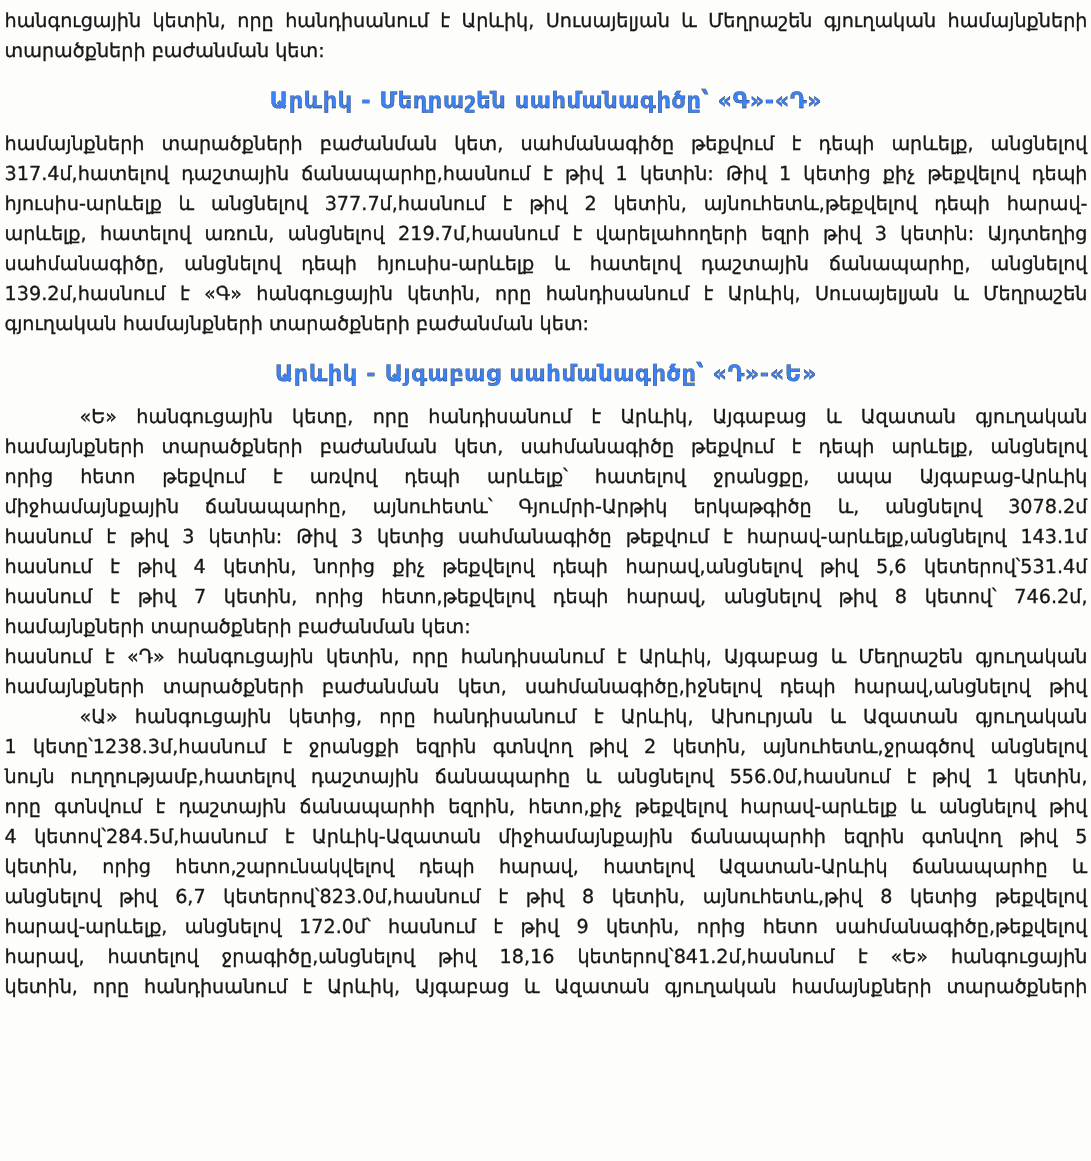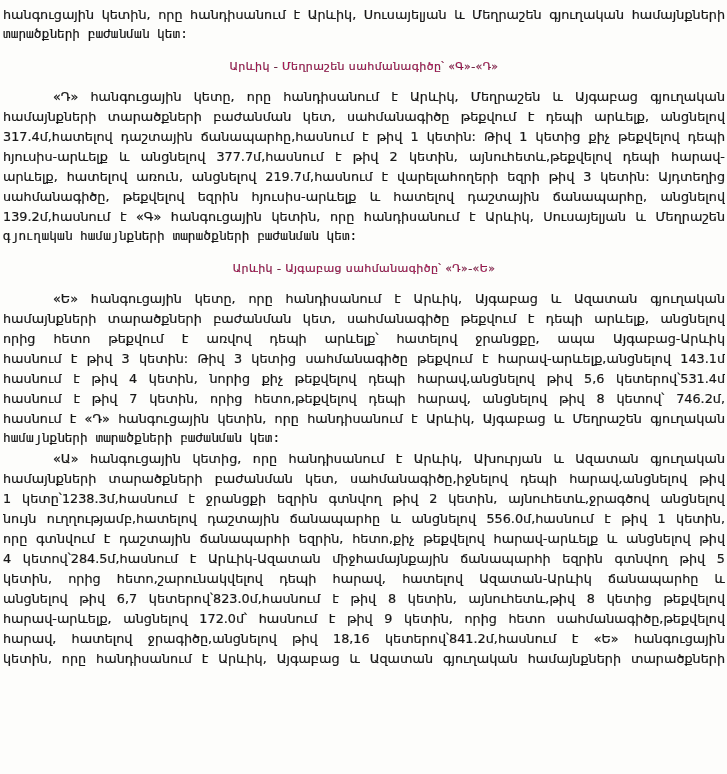--- a/index.html
+++ b/index.html
@@ -24,71 +24,70 @@
   .ln {
     line-height: 20px;
     height: 20px;
     overflow: hidden;
     text-align: justify;
     text-align-last: justify;
   }
   .ln.end {
     text-align: right;
     text-align-last: left;
-    font-family: Liberation Mono, monospace;
   }
   .ln.ind { text-indent: 50px; }
   .heading {
     margin: 12px 0 10px 0;
     line-height: 20px;
     text-align: center;
     text-align-last: center;
-    font-weight: normal;
-    font-size: 11px;
+    font-weight: bold;
+    font-size: 15px;
     letter-spacing: 0.4px;
-    color: #be185d;
+    color: #3b82f6;
   }
 </style>
 </head>
 <body>
 
 <div class="page">
 
   <div class="para">
     <div class="ln">հանգուցային կետին, որը հանդիսանում է Արևիկ, Սուսայելյան և Մեղրաշեն գյուղական համայնքների</div>
     <div class="ln end">տարածքների բաժանման կետ:</div>
   </div>
 
   <div class="heading">Արևիկ - Մեղրաշեն սահմանագիծը՝ «Գ»-«Դ»</div>
   <div class="para">
-    <div class="ln ind">«Դ» հանգուցային կետը, որը հանդիսանում է Արևիկ, Մեղրաշեն և Այգաբաց գյուղական</div>
     <div class="ln">համայնքների տարածքների բաժանման կետ, սահմանագիծը թեքվում է դեպի արևելք, անցնելով</div>
     <div class="ln">317.4մ,հատելով դաշտային ճանապարհը,հասնում է թիվ 1 կետին: Թիվ 1 կետից քիչ թեքվելով դեպի</div>
     <div class="ln">հյուսիս-արևելք և անցնելով 377.7մ,հասնում է թիվ 2 կետին, այնուհետև,թեքվելով դեպի հարավ-</div>
     <div class="ln">արևելք, հատելով առուն, անցնելով 219.7մ,հասնում է վարելահողերի եզրի թիվ 3 կետին: Այդտեղից</div>
-    <div class="ln">սահմանագիծը, թեքվելով եզրին հյուսիս-արևելք և հատելով դաշտային ճանապարհը, անցնելով</div>
+    <div class="ln">սահմանագիծը, անցնելով դեպի հյուսիս-արևելք և հատելով դաշտային ճանապարհը, անցնելով</div>
     <div class="ln">139.2մ,հասնում է «Գ» հանգուցային կետին, որը հանդիսանում է Արևիկ, Սուսայելյան և Մեղրաշեն</div>
     <div class="ln end">գյուղական համայնքների տարածքների բաժանման կետ:</div>
   </div>
 
   <div class="heading">Արևիկ - Այգաբաց սահմանագիծը՝ «Դ»-«Ե»</div>
   <div class="para">
     <div class="ln ind">«Ե» հանգուցային կետը, որը հանդիսանում է Արևիկ, Այգաբաց և Ազատան գյուղական</div>
     <div class="ln">համայնքների տարածքների բաժանման կետ, սահմանագիծը թեքվում է դեպի արևելք, անցնելով</div>
     <div class="ln">որից հետո թեքվում է առվով դեպի արևելք՝ հատելով ջրանցքը, ապա Այգաբաց-Արևիկ</div>
+    <div class="ln">միջհամայնքային ճանապարհը, այնուհետև՝ Գյումրի-Արթիկ երկաթգիծը և, անցնելով 3078.2մ</div>
     <div class="ln">հասնում է թիվ 3 կետին: Թիվ 3 կետից սահմանագիծը թեքվում է հարավ-արևելք,անցնելով 143.1մ</div>
     <div class="ln">հասնում է թիվ 4 կետին, նորից քիչ թեքվելով դեպի հարավ,անցնելով թիվ 5,6 կետերով՝531.4մ</div>
     <div class="ln">հասնում է թիվ 7 կետին, որից հետո,թեքվելով դեպի հարավ, անցնելով թիվ 8 կետով՝ 746.2մ,</div>
+    <div class="ln end">համայնքների տարածքների բաժանման կետ:</div>
     <div class="ln">հասնում է «Դ» հանգուցային կետին, որը հանդիսանում է Արևիկ, Այգաբաց և Մեղրաշեն գյուղական</div>
-    <div class="ln end">համայնքների տարածքների բաժանման կետ:</div>
   </div>
 
   <div class="para">
+    <div class="ln">համայնքների տարածքների բաժանման կետ, սահմանագիծը,իջնելով դեպի հարավ,անցնելով թիվ</div>
     <div class="ln ind">«Ա» հանգուցային կետից, որը հանդիսանում է Արևիկ, Ախուրյան և Ազատան գյուղական</div>
-    <div class="ln">համայնքների տարածքների բաժանման կետ, սահմանագիծը,իջնելով դեպի հարավ,անցնելով թիվ</div>
     <div class="ln">1 կետը՝1238.3մ,հասնում է ջրանցքի եզրին գտնվող թիվ 2 կետին, այնուհետև,ջրագծով անցնելով</div>
     <div class="ln">նույն ուղղությամբ,հատելով դաշտային ճանապարհը և անցնելով 556.0մ,հասնում է թիվ 1 կետին,</div>
     <div class="ln">որը գտնվում է դաշտային ճանապարհի եզրին, հետո,քիչ թեքվելով հարավ-արևելք և անցնելով թիվ</div>
     <div class="ln">4 կետով՝284.5մ,հասնում է Արևիկ-Ազատան միջհամայնքային ճանապարհի եզրին գտնվող թիվ 5</div>
     <div class="ln">կետին, որից հետո,շարունակվելով դեպի հարավ, հատելով Ազատան-Արևիկ ճանապարհը և</div>
     <div class="ln">անցնելով թիվ 6,7 կետերով՝823.0մ,հասնում է թիվ 8 կետին, այնուհետև,թիվ 8 կետից թեքվելով</div>
     <div class="ln">հարավ-արևելք, անցնելով 172.0մ՝ հասնում է թիվ 9 կետին, որից հետո սահմանագիծը,թեքվելով</div>
     <div class="ln">հարավ, հատելով ջրագիծը,անցնելով թիվ 18,16 կետերով՝841.2մ,հասնում է «Ե» հանգուցային</div>
     <div class="ln">կետին, որը հանդիսանում է Արևիկ, Այգաբաց և Ազատան գյուղական համայնքների տարածքների</div>
     <div class="ln end">իջնելով կետ:</div>

